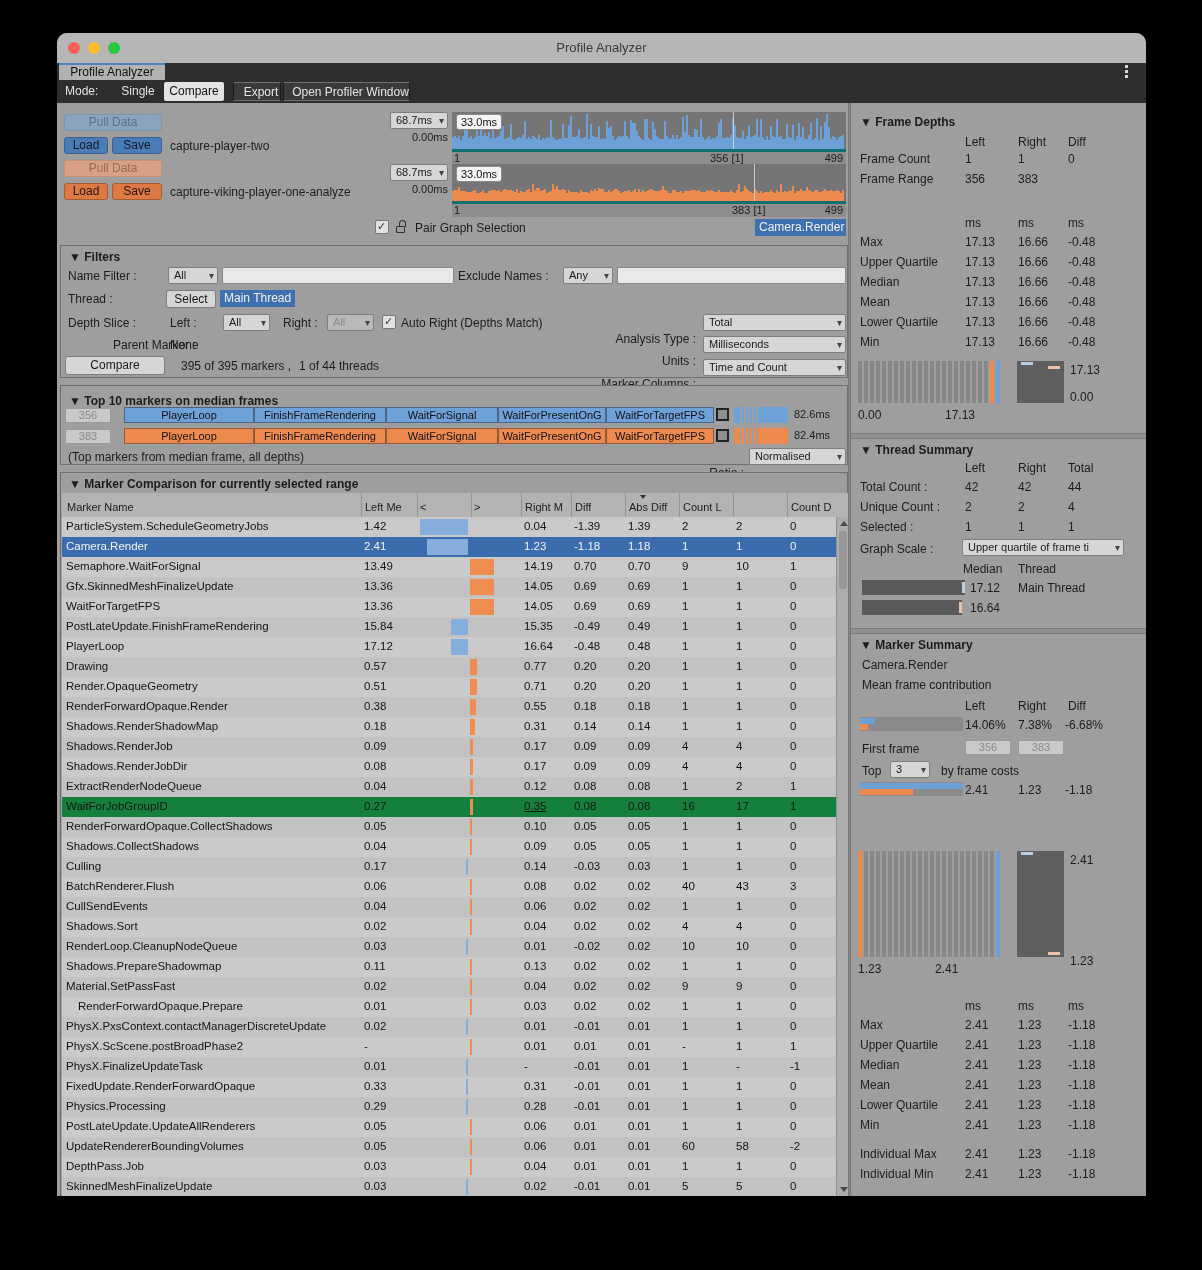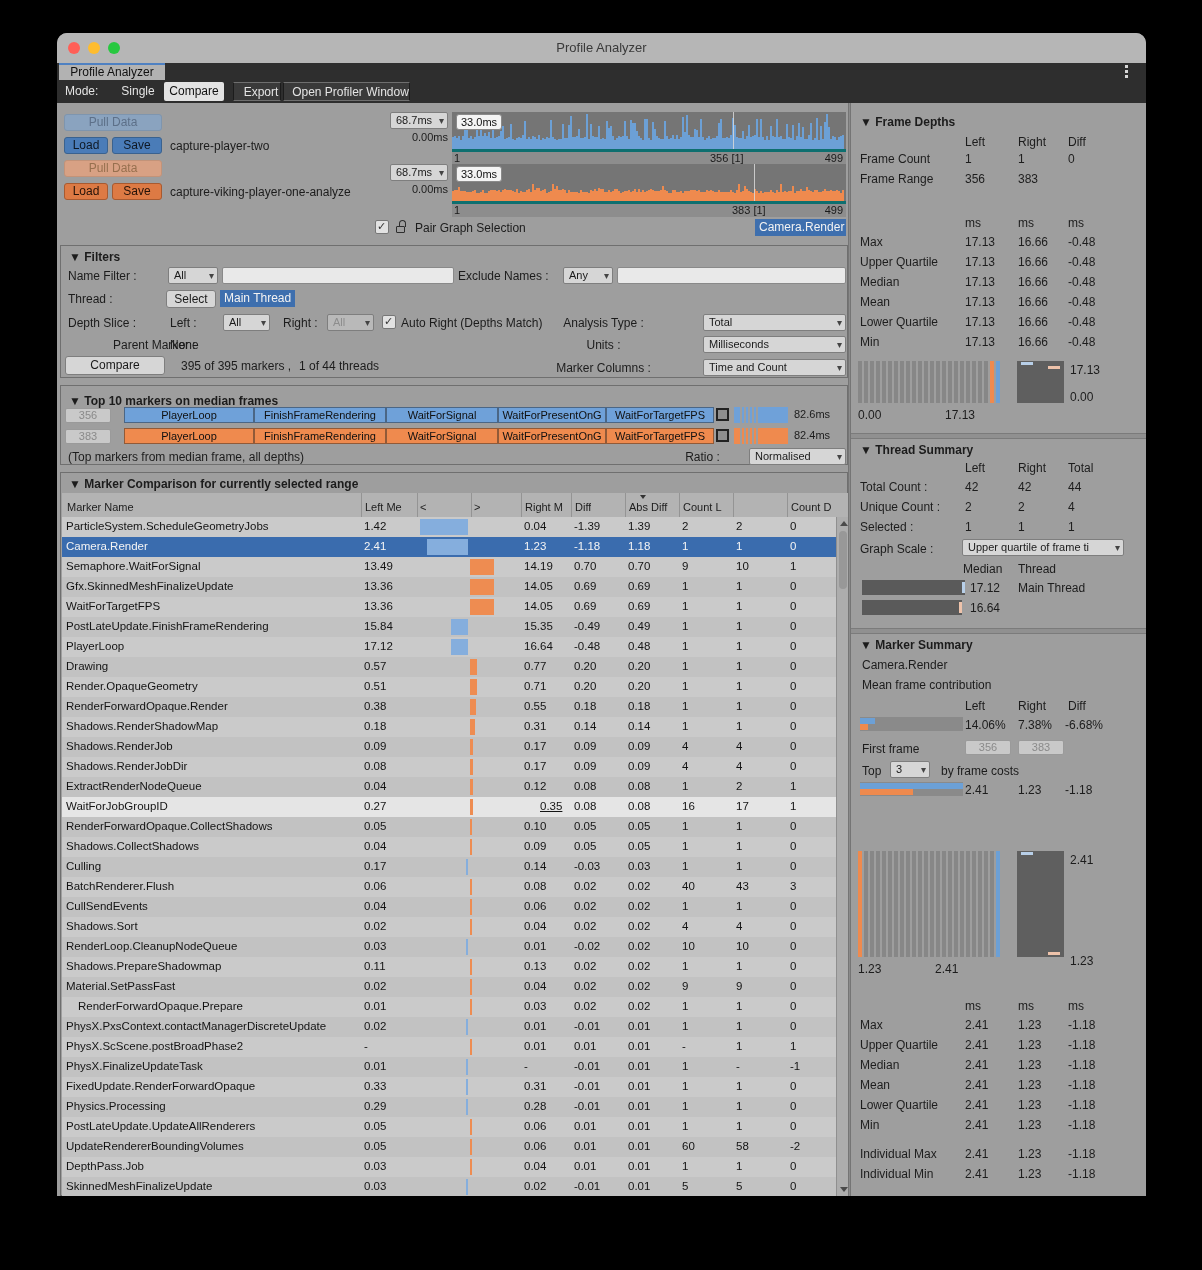--- a/index.html
+++ b/index.html
@@ -3,21 +3,21 @@
 <meta charset="utf-8">
 <style>
   html,body{margin:0;padding:0;background:#000;width:1202px;height:1270px;overflow:hidden;
     font-family:"Liberation Sans","DejaVu Sans",sans-serif;-webkit-font-smoothing:antialiased;}
   .abs{position:absolute;}
   #win{position:absolute;left:57px;top:33px;width:1089px;height:1163px;background:#9e9e9e;
     border-radius:10px 10px 0 0;overflow:hidden;font-size:12px;color:#1c1c1c;}
   .lbl{position:absolute;white-space:nowrap;font-size:12px;color:#1c1c1c;}
   .sm{font-size:11px;}
   .bold{font-weight:bold;}
-  .right{text-align:center;}
+  .right{text-align:right;margin-top:16px;}
   
   #titlebar{position:absolute;left:0;top:0;width:100%;height:30px;background:#b6b6b6;}
   .light{position:absolute;top:9px;width:12px;height:12px;border-radius:50%;}
   
   #tabstrip{position:absolute;left:0;top:30px;width:100%;height:17px;background:#2e2e2e;}
   #tab{position:absolute;left:2px;top:0;width:106px;height:17px;background:#b2b2b2;border-top:2px solid #4f81c2;
     box-sizing:border-box;text-align:center;line-height:14px;color:#111;}
   #moderow{position:absolute;left:0;top:47px;width:100%;height:23px;background:#2e2e2e;color:#e4e4e4;}
   .modebtn{position:absolute;top:2px;height:19px;line-height:19px;text-align:center;}
   .modebtn.sel{background:#e3e3e3;color:#111;border-radius:2px;}
@@ -811,24 +811,24 @@
           <span style="left: 4px; width: 294px;">ExtractRenderNodeQueue</span>
           <span style="left: 302px; width: 52px;">0.04</span>
           <span style="left: 462px; width: 48px;">0.12</span>
           <span style="left: 512px; width: 52px;">0.08</span>
           <span style="left: 566px; width: 52px;">0.08</span>
           <span style="left: 620px; width: 50px;">1</span>
           <span style="left: 674px; width: 50px;">2</span>
           <span style="left: 728px; width: 44px;">1</span>
           <div class="dbar" style="left: 408px; width: 3px; background: rgb(238, 140, 81);"></div>
         </div>
-        <div class="trow" style="top: 280px; background: #e5e5e5;">
+        <div class="trow" style="top: 280px; background: #15803d;">
           <span style="left: 4px; width: 294px;">WaitForJobGroupID</span>
           <span style="left: 302px; width: 52px;">0.27</span>
-          <span style="left: 478px; width: 48px; text-decoration: underline;">0.35</span>
+          <span style="left: 462px; width: 48px; text-decoration: underline;">0.35</span>
           <span style="left: 512px; width: 52px;">0.08</span>
           <span style="left: 566px; width: 52px;">0.08</span>
           <span style="left: 620px; width: 50px;">16</span>
           <span style="left: 674px; width: 50px;">17</span>
           <span style="left: 728px; width: 44px;">1</span>
           <div class="dbar" style="left: 408px; width: 3px; background: rgb(238, 140, 81);"></div>
         </div>
         <div class="trow" style="top: 300px; background: rgb(194, 194, 194);">
           <span style="left: 4px; width: 294px;">RenderForwardOpaque.CollectShadows</span>
           <span style="left: 302px; width: 52px;">0.05</span>

